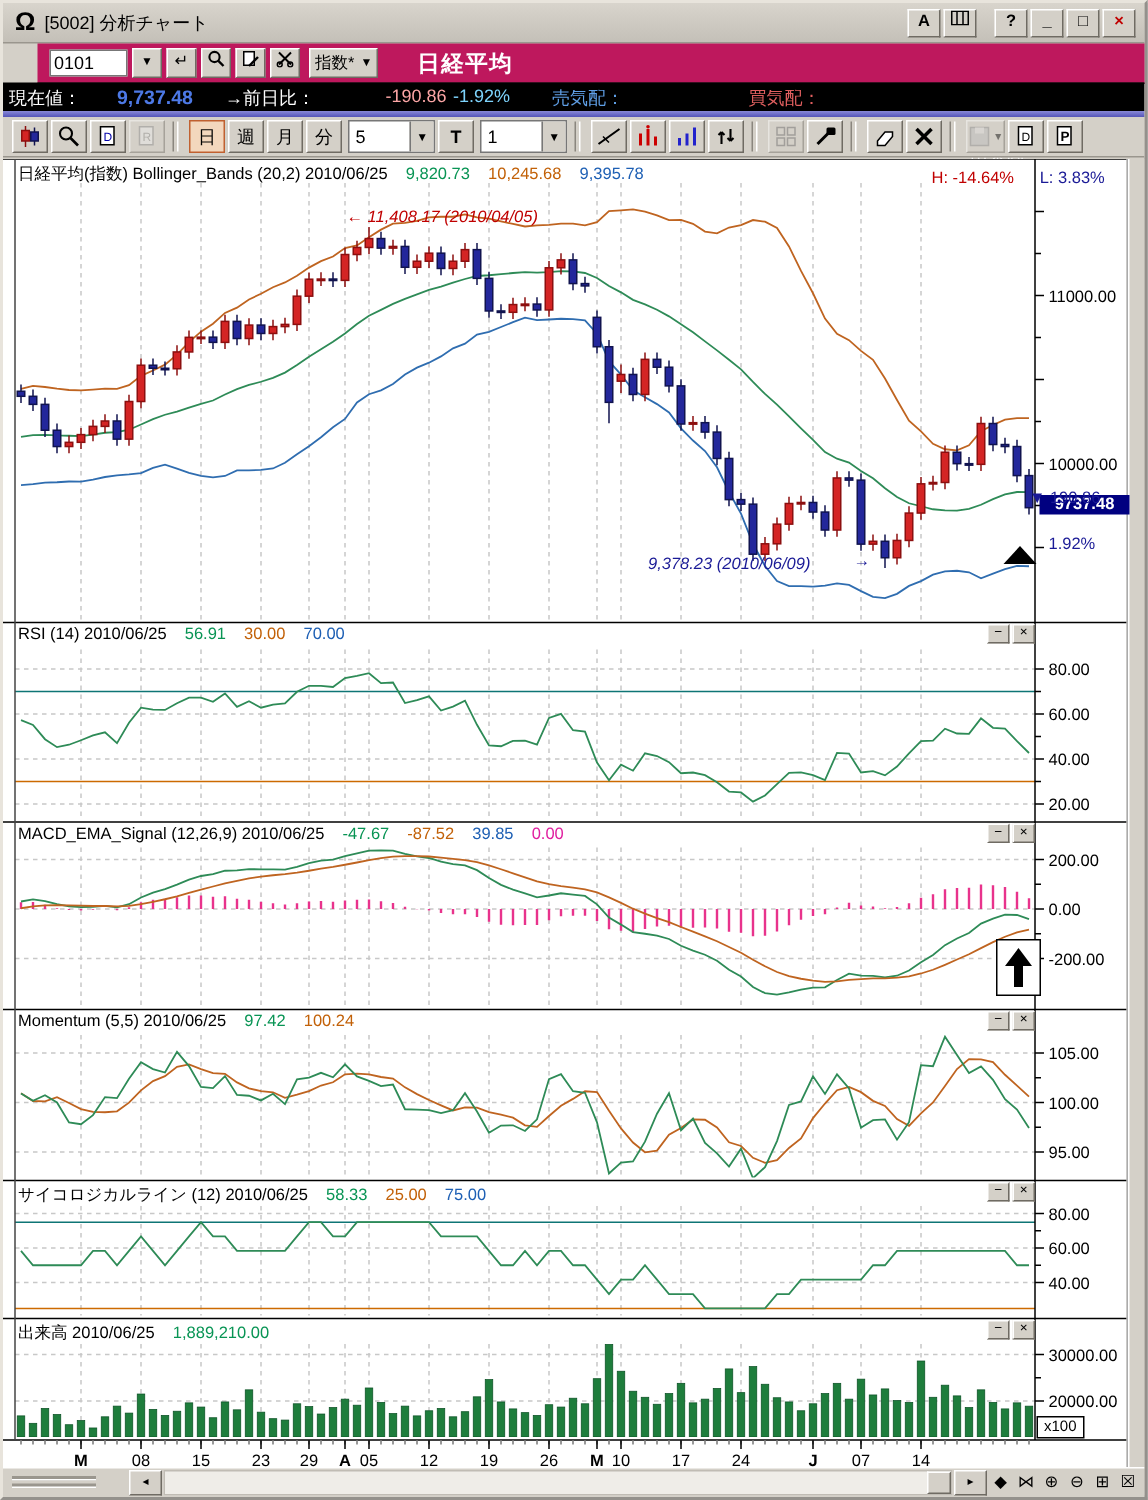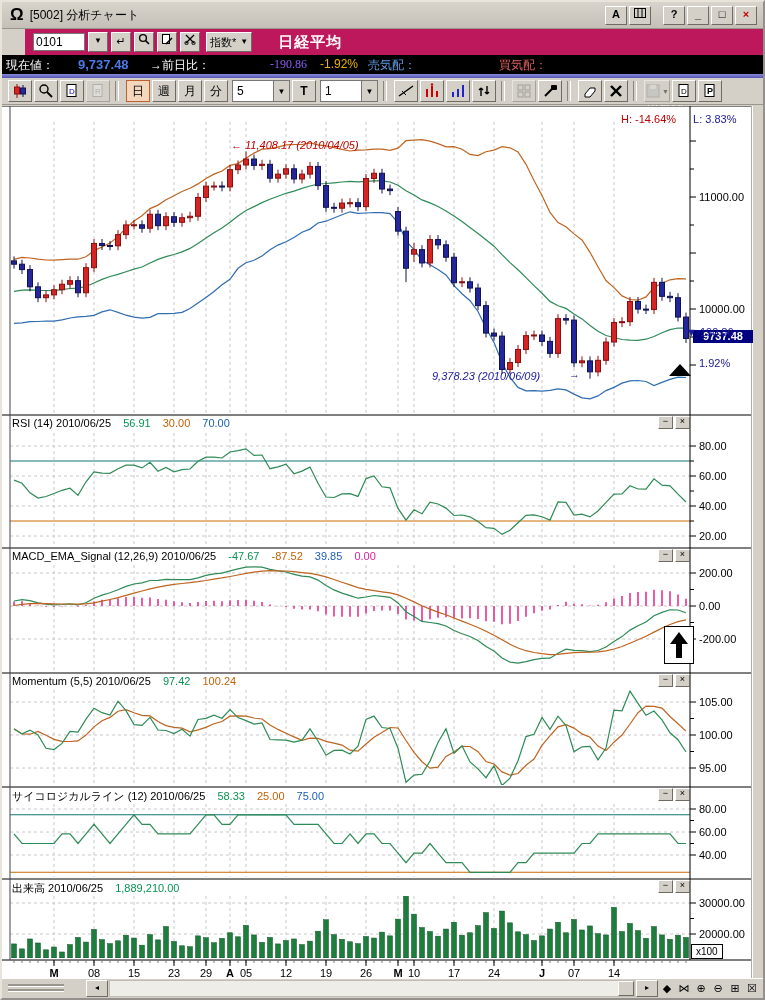--- a/index.html
+++ b/index.html
@@ -29,21 +29,21 @@
   .dd{height:18px;background:#d4d0c8;border:1px solid;color:#000;
     border-color:#fff #6f6b63 #6f6b63 #fff;font-size:11px;line-height:16px;
     padding:0 3px;margin-left:6px;display:flex;align-items:center;gap:4px;text-align:center;}
   .dd .ar{font-size:8px;}
   #symbol-name{color:#fff;font-weight:bold;font-size:15px;margin-left:26px;letter-spacing:1px;}
   
   #quoterow{position:absolute;left:0;top:53px;width:100%;height:19px;background:#000;
     font-size:12px;color:#fff;}
   #quoterow span{position:absolute;top:2px;white-space:nowrap;}
   .q-cur{left:4px;}  .q-curv{left:76px;font-weight:bold;font-size:13px;color:#4d79e6;}
-  .q-chg{left:148px;} .q-chgv{left:268px;color:#8b5cf6;font-family:Liberation Serif, serif;} .q-pct{left:318px;color:#eab308;}
+  .q-chg{left:148px;} .q-chgv{left:255px;color:#fca5a5;} .q-pct{left:300px;color:#7dd3fc;}
   .q-ask{left:366px;color:#5f9fe6;} .q-bid{left:497px;color:#e05f5f;} .q-vol{left:645px;margin-top:38px;}
   #bluesep{position:absolute;left:0;top:72px;width:100%;height:4px;
     background:linear-gradient(#8a8ad8,#5555b8);}
   
   #toolbar{position:absolute;left:0;top:76px;width:100%;height:27px;background:#d4d0c8;
     border-bottom:1px solid #9a968e;display:flex;align-items:center;padding-left:4px;box-sizing:border-box;}
   .t-btn{min-width:24px;height:22px;background:#d4d0c8;border:1px solid;
     border-color:#fff #6f6b63 #6f6b63 #fff;margin-left:2px;display:flex;
     align-items:center;justify-content:center;font-size:12px;color:#000;box-sizing:border-box;}
   .t-btn.active{background:#f3d7bd;border-color:#c06030;}
@@ -953,20 +953,26 @@
         <line x1="492" y1="854" x2="492" y2="860" stroke="#000"></line>
         <text x="492" y="871" font-size="11" text-anchor="middle" font-family="Liberation Sans, DejaVu Sans, sans-serif" font-weight="normal" fill="#000">24</text>
         <line x1="540" y1="854" x2="540" y2="860" stroke="#000"></line>
         <text x="540" y="871" font-size="11" text-anchor="middle" font-family="Liberation Sans, DejaVu Sans, sans-serif" font-weight="bold" fill="#000">J</text>
         <line x1="572" y1="854" x2="572" y2="860" stroke="#000"></line>
         <text x="572" y="871" font-size="11" text-anchor="middle" font-family="Liberation Sans, DejaVu Sans, sans-serif" font-weight="normal" fill="#000">07</text>
         <line x1="612" y1="854" x2="612" y2="860" stroke="#000"></line>
         <text x="612" y="871" font-size="11" text-anchor="middle" font-family="Liberation Sans, DejaVu Sans, sans-serif" font-weight="normal" fill="#000">14</text>
       </svg>
 
+    <div class="panel-header" style="top:2px;">
+      <span class="c-black">日経平均(指数) Bollinger_Bands (20,2) 2010/06/25</span>
+      <span class="c-green">9,820.73</span>
+      <span class="c-orange">10,245.68</span>
+      <span class="c-blue">9,395.78</span>
+    </div>
     <div class="hl-readout">
       <span class="hl-h">H: -14.64%</span>
       <span class="hl-l">L: 3.83%</span>
     </div>
     <div class="annot" id="annot-high">← 11,408.17 (2010/04/05)</div>
     <div class="annot" id="annot-low">9,378.23 (2010/06/09)</div>
     <div class="annot" id="annot-low-arrow">→</div>
     <div id="price-badge">9737.48</div>
     <div id="price-change">▼ 190.86</div>
     <div id="price-pct">1.92%</div>

